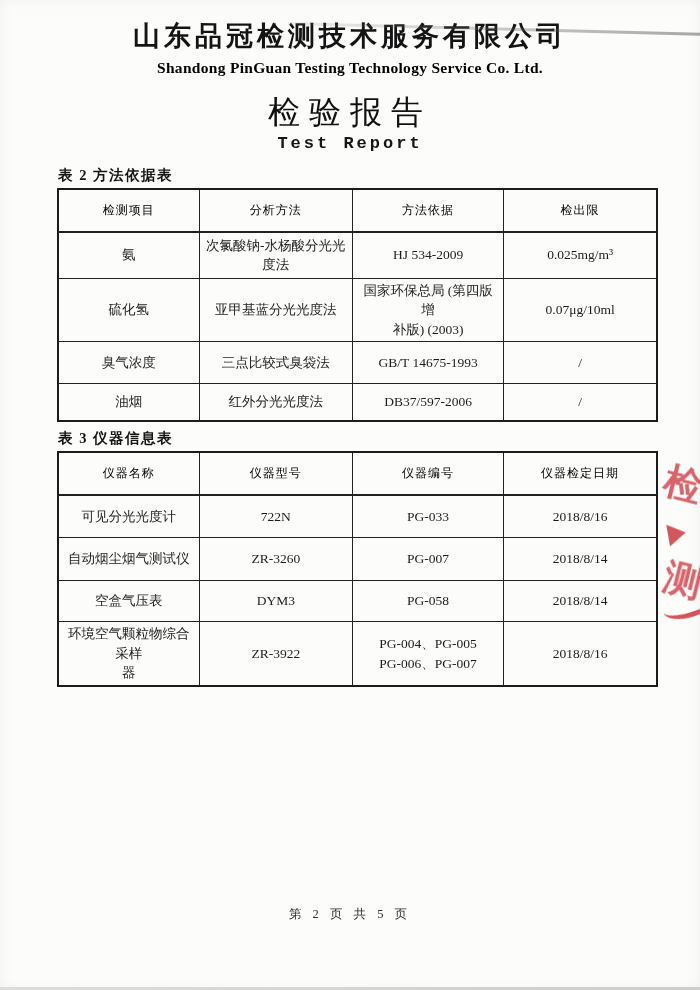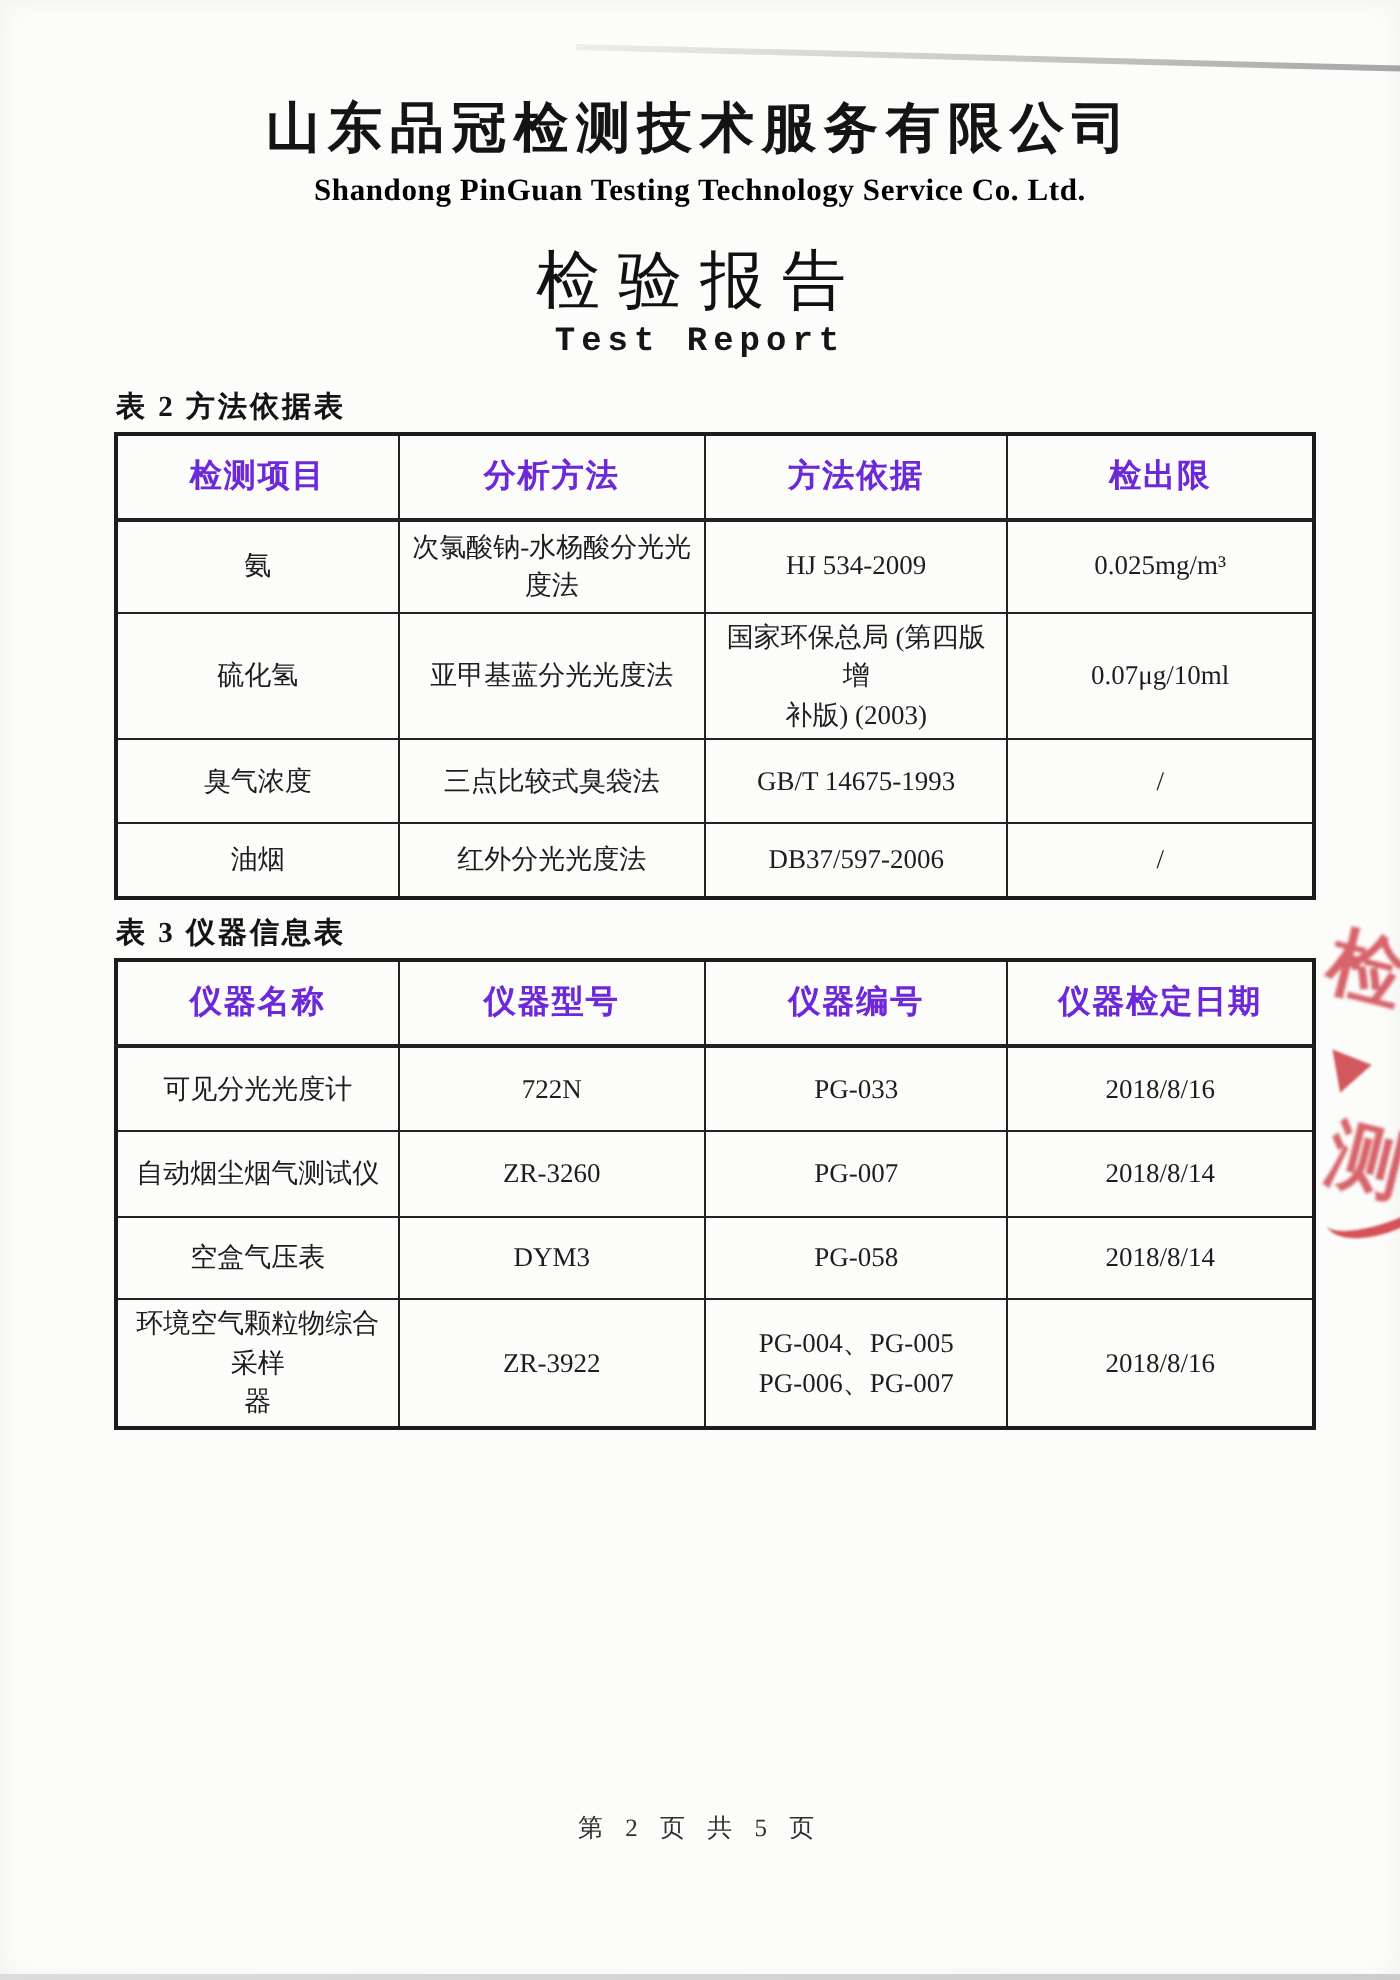--- a/index.html
+++ b/index.html
@@ -20,21 +20,21 @@
     position:absolute; top:22px; left:288px; width:420px; height:3px;
     background:linear-gradient(to right, rgba(130,130,130,0.12), rgba(80,80,80,0.5));
     transform:rotate(1.5deg); transform-origin:left center;
   }
   .scan-bottom{
     position:absolute; bottom:0; left:0; width:100%; height:3px;
     background:linear-gradient(to right,#dcdcdc,#cdcdcd);
   }
 
   
-  .report-header{ text-align:center; padding-top:48px; }
+  .report-header{ text-align:center; padding-top:20px; }
   .company-zh{
     font-size:27px; font-weight:700; letter-spacing:4px; line-height:32px;
     color:#141414;
   }
   .company-en{
     font-size:15.5px; font-weight:700; margin-top:7px; letter-spacing:0.3px;
     color:#000000;
   }
   .title-zh{
     font-size:32px; font-weight:400; letter-spacing:9px; margin-top:17px;
@@ -60,22 +60,22 @@
   }
   col.c1{ width:141px; } col.c2{ width:153px; }
   col.c3{ width:151px; } col.c4{ width:153px; }
   th,td{
     border:1.5px solid #222;
     text-align:center; vertical-align:middle;
     white-space:pre-line;
     padding:2px 4px;
   }
   th{
-    font-size:16px; font-weight:700; letter-spacing:1px;
-    border-bottom-width:2px; color:#6d28d9;
+    font-size:12px; font-weight:400; letter-spacing:1px;
+    border-bottom-width:2px; color:#000000;
   }
   td{ font-size:13.5px; line-height:1.45; color:#1d1d1d; }
   
   .t2 .hr{ height:43px; }
   .t2 .r0{ height:46px; } .t2 .r1{ height:45px; }
   .t2 .r2{ height:42px;padding-left:24px; } .t2 .r3{ height:37px; }
   .t3 .hr{ height:43px; }
   .t3 .r0{ height:44px; } .t3 .r1{ height:43px; } .t3 .r2{ height:43px; }
   .t3 .r3{ height:43px; } .t3 .r4{ height:41px; } .t3 .r5{ height:55px; }
 

